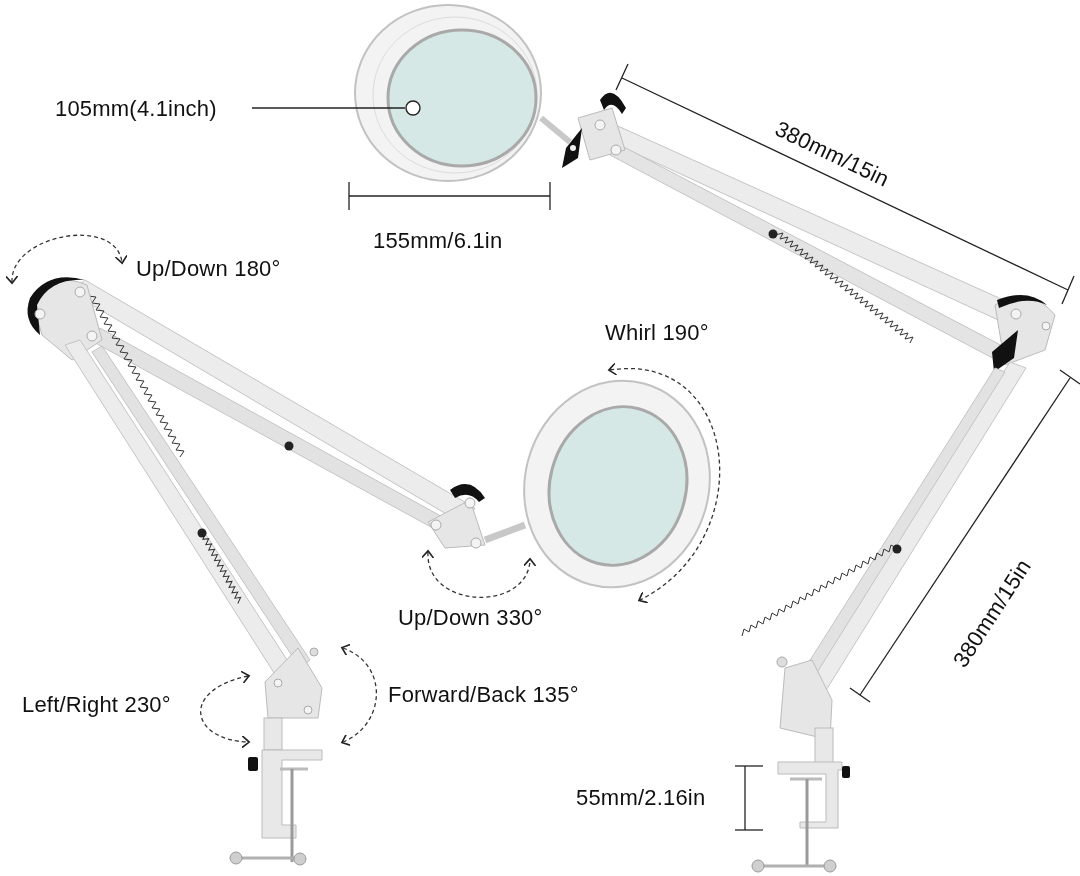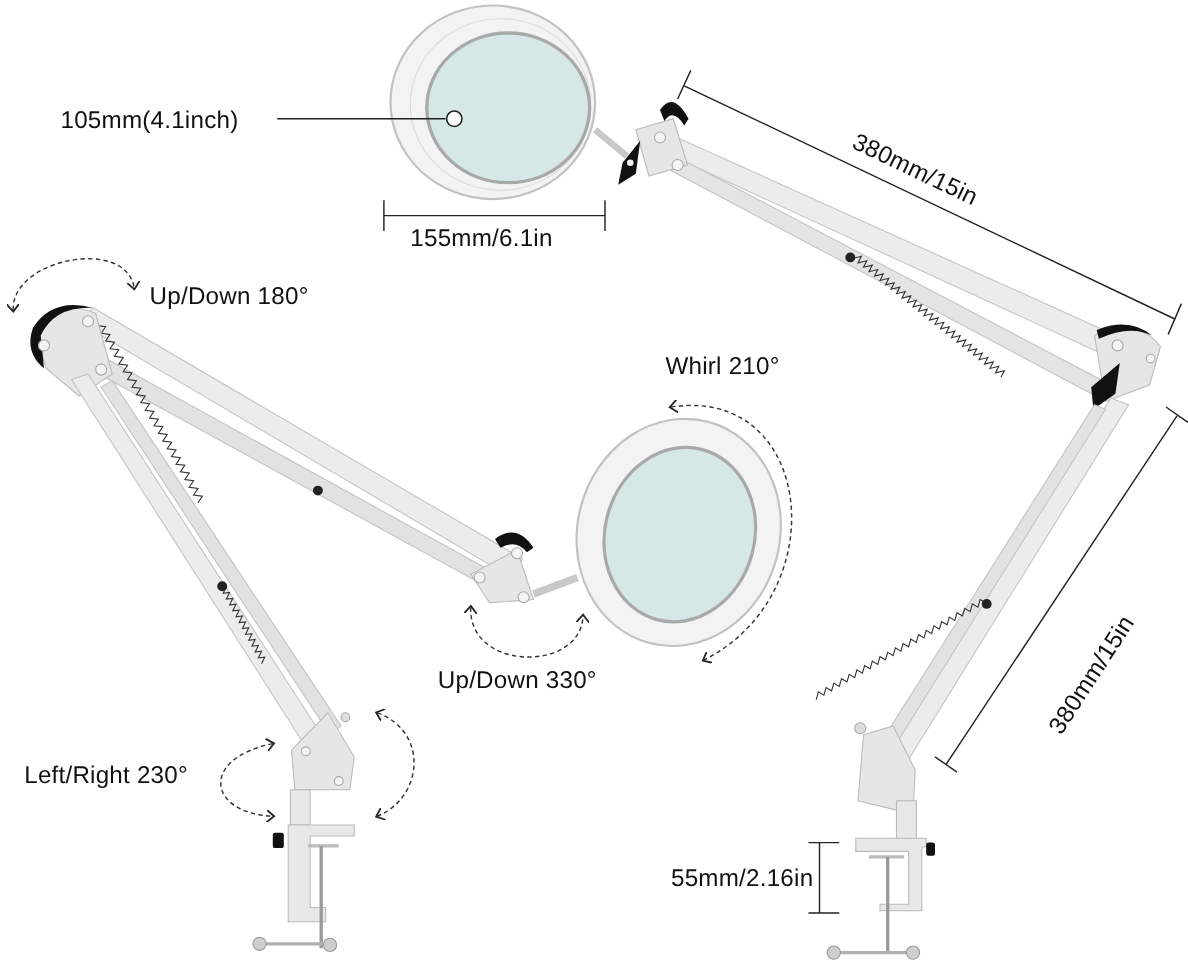--- a/index.html
+++ b/index.html
@@ -136,22 +136,23 @@
     <g stroke="#333" stroke-width="1.3" fill="none" stroke-dasharray="4 3">
       <path d="M12,282 C10,235 115,215 122,262" marker-start="url(#arr)" marker-end="url(#arr)"></path>
       <path d="M610,370 C740,350 760,540 640,600" marker-start="url(#arr)" marker-end="url(#arr)"></path>
       <path d="M428,552 C425,610 528,612 530,560" marker-start="url(#arr)" marker-end="url(#arr)"></path>
       <path d="M248,676 C180,690 190,740 248,742" marker-start="url(#arr)" marker-end="url(#arr)"></path>
       <path d="M343,648 C390,665 385,725 343,742" marker-start="url(#arr)" marker-end="url(#arr)"></path>
     </g>
   </svg>
 
   <div class="lbl" style="left:55px;top:96px;">105mm(4.1inch)</div>
-  <div class="lbl" style="left:373px;top:204px;">155mm/6.1in</div>
+  <div class="lbl" style="left:373px;top:228px;">155mm/6.1in</div>
   <div class="lbl rot" style="left:782px;top:116px;transform:rotate(25.5deg);">380mm/15in</div>
   <div class="lbl rot" style="left:948px;top:658px;transform:rotate(-57deg);">380mm/15in</div>
-  <div class="lbl" style="left:576px;top:785px;margin-left:34px;">55mm/2.16in</div>
+  <div class="lbl" style="left:576px;top:785px;">55mm/2.16in</div>
 
   <div class="lbl" style="left:136px;top:256px;">Up/Down 180°</div>
-  <div class="lbl" style="left:605px;top:320px;">Whirl 210°</div>
+  <div class="lbl" style="left:605px;top:320px;">Whirl 190°</div>
   <div class="lbl" style="left:398px;top:605px;">Up/Down 330°</div>
   <div class="lbl" style="left:22px;top:692px;">Left/Right 230°</div>
+  <div class="lbl" style="left:388px;top:682px;">Forward/Back 135°</div>
 </div>
 
 </body></html>

